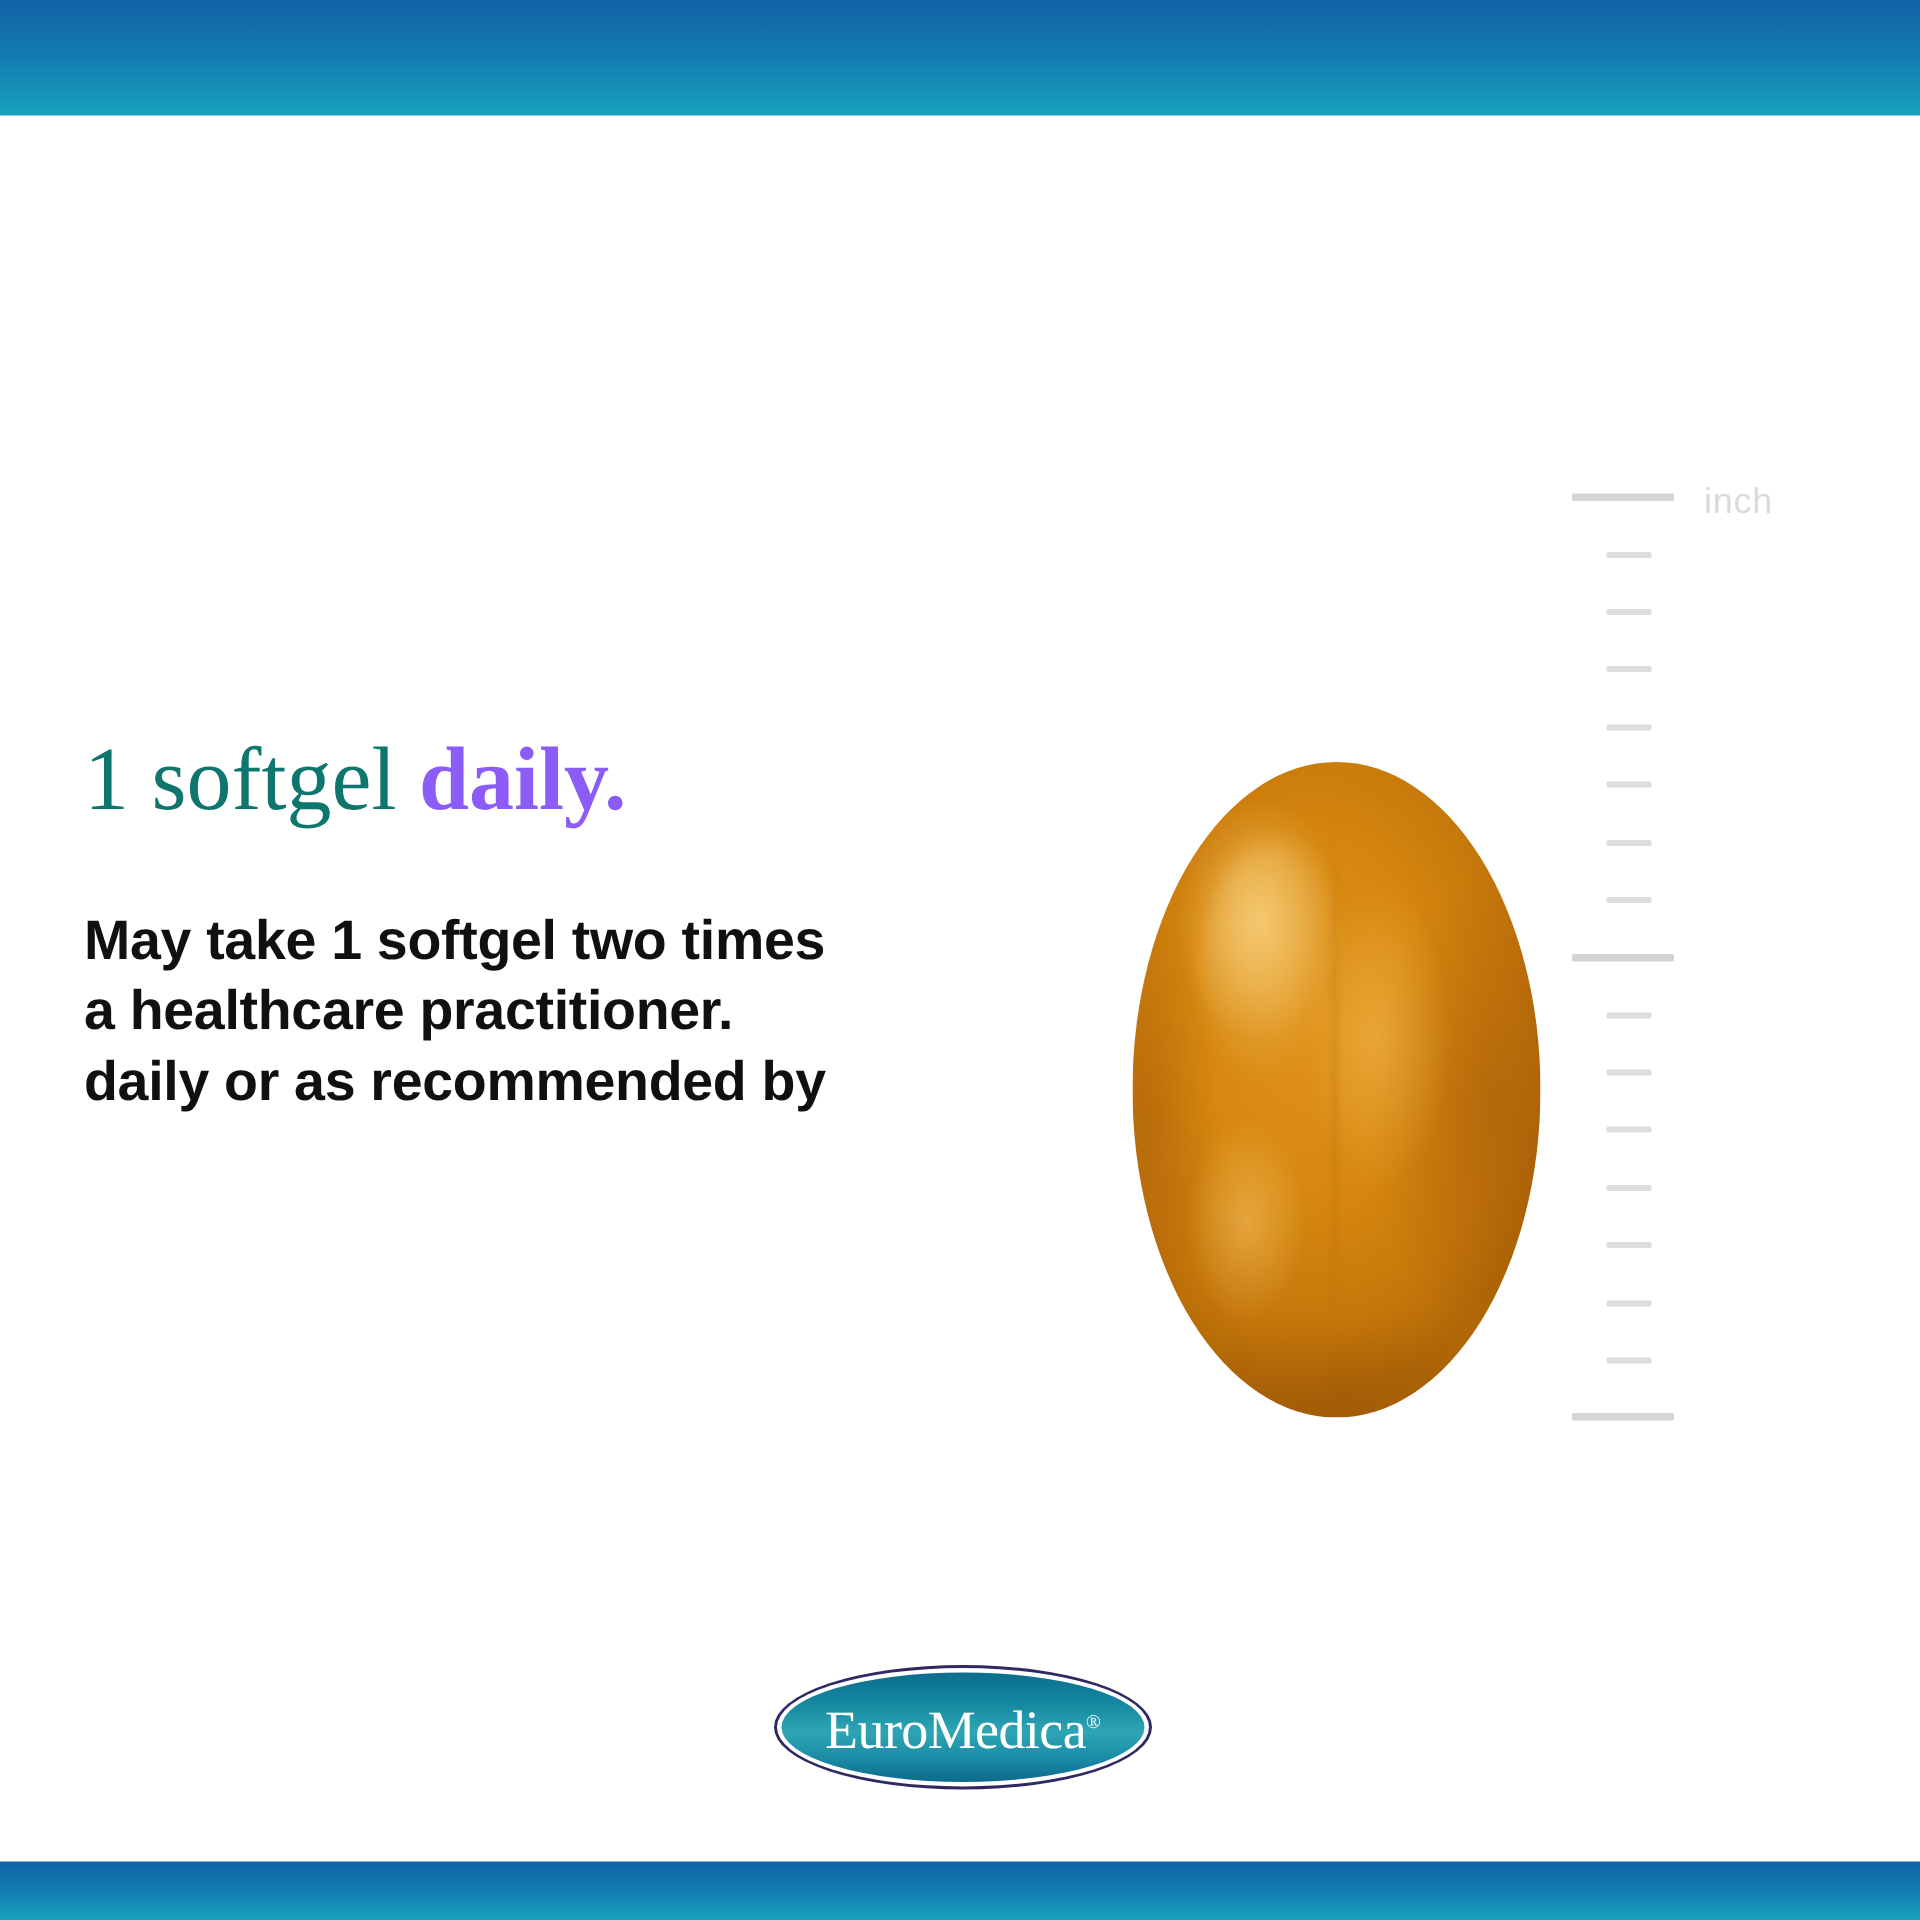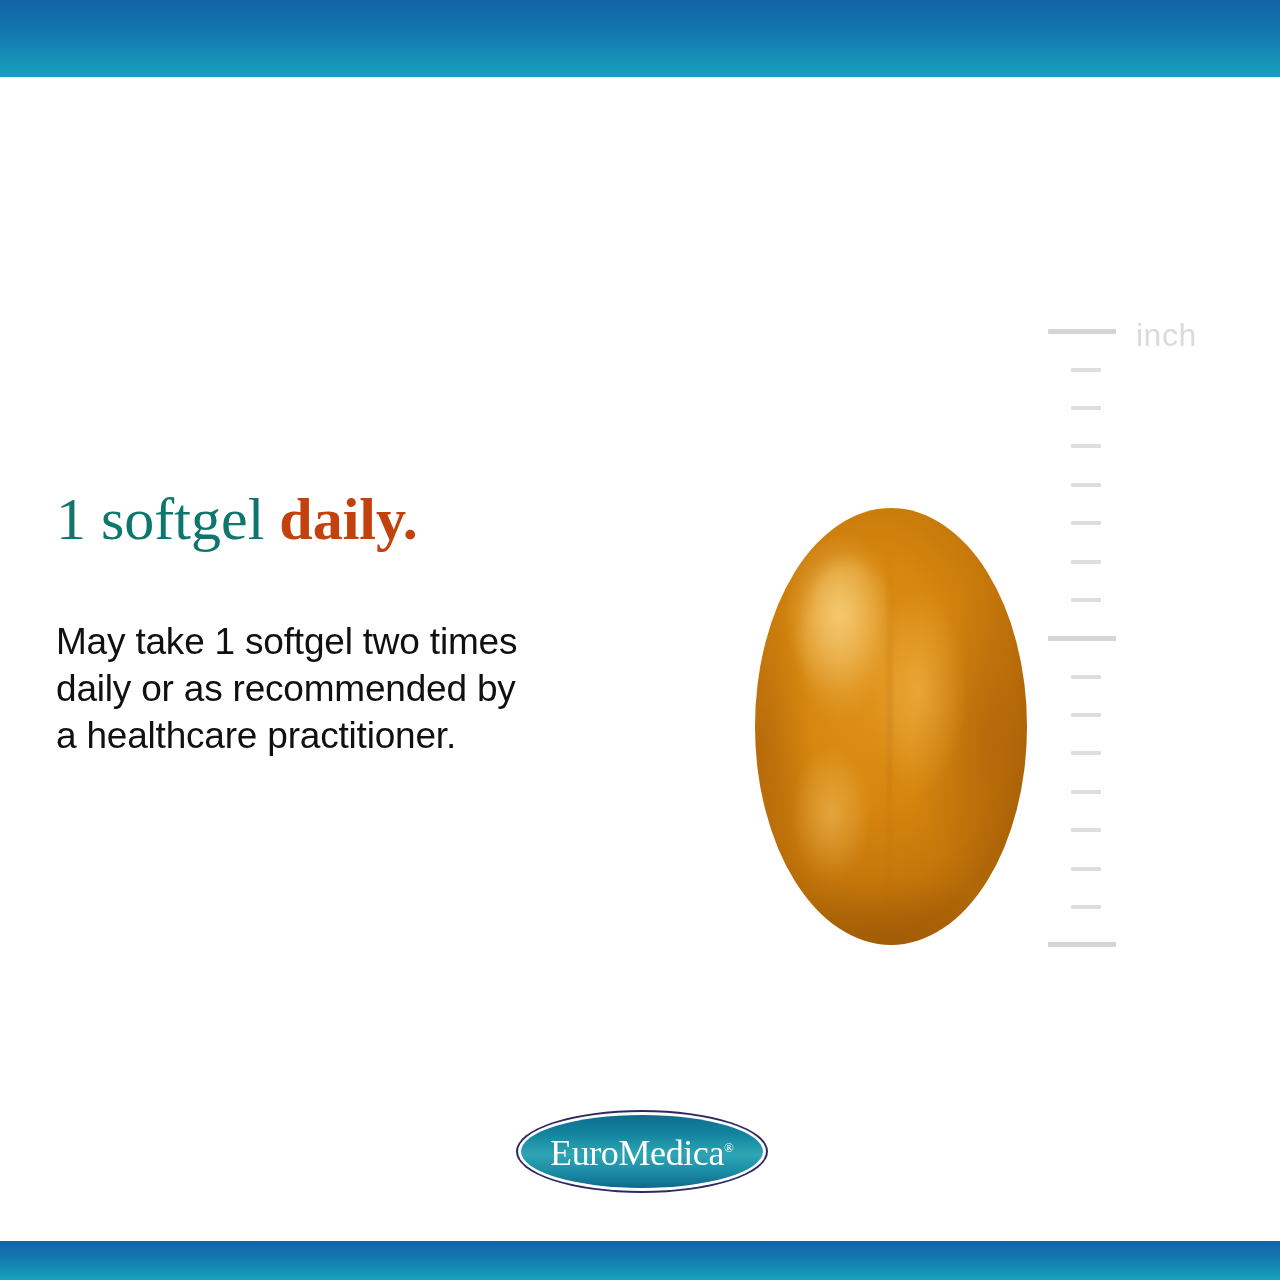--- a/index.html
+++ b/index.html
@@ -42,31 +42,31 @@
     font-size: 60px;
     line-height: 1.05;
     letter-spacing: 0px;
     white-space: nowrap;
   }
   .headline .hl-blue {
     color: #0f766e;
     font-weight: 400;
   }
   .headline .hl-dark {
-    color: #c2410c;
+    color: #8b5cf6;
     font-weight: 700;
   }
 
   .body-copy {
-    margin-top: 67px;
+    margin-top: 52px;
     font-family: "Liberation Sans", sans-serif;
     font-size: 37px;
     line-height: 47px;
     color: #101010;
-    font-weight: 400;
+    font-weight: 700;
     letter-spacing: -0.2px;
   }
   .body-copy .bl { display: block; white-space: nowrap; }
 
   
   .capsule-wrap {
     position: absolute;
     left: 755px;
     top: 508px;
     width: 272px;
@@ -133,21 +133,21 @@
     border-radius: 1px;
   }
   .tick.major { left: 8px;  width: 68px; height: 5px; background: #d3d5d6; }
   .tick.minor { left: 31px; width: 30px; height: 4px; background: #dcdedf; }
 
   .ruler-label {
     position: absolute;
     left: 96px;
     top: 0px;
     font-family: "Liberation Sans", sans-serif;
-    font-size: 32px;
+    font-size: 24px;
     line-height: 34px;
     color: #d9dbdc;
     letter-spacing: 0.5px;
   }
 
   
   .logo {
     position: absolute;
     left: 516px;
     top: 1110px;
@@ -204,22 +204,22 @@
   <div class="brand-bar top"></div>
 
   <div class="text-col">
 
     <div class="headline">
       <span class="hl-blue">1 softgel</span><span class="hl-dark"> daily.</span>
     </div>
 
     <div class="body-copy">
       <span class="bl">May take 1 softgel two times</span>
+      <span class="bl">a healthcare practitioner.</span>
       <span class="bl">daily or as recommended by</span>
-      <span class="bl">a healthcare practitioner.</span>
     </div>
 
   </div>
 
   <div class="capsule-wrap">
     <div class="capsule">
       <div class="capsule-seam"></div>
       <div class="capsule-gloss"></div>
     </div>
   </div>

